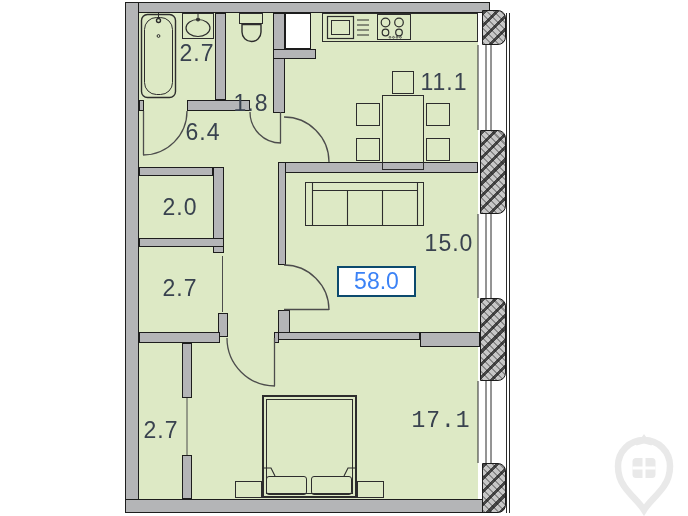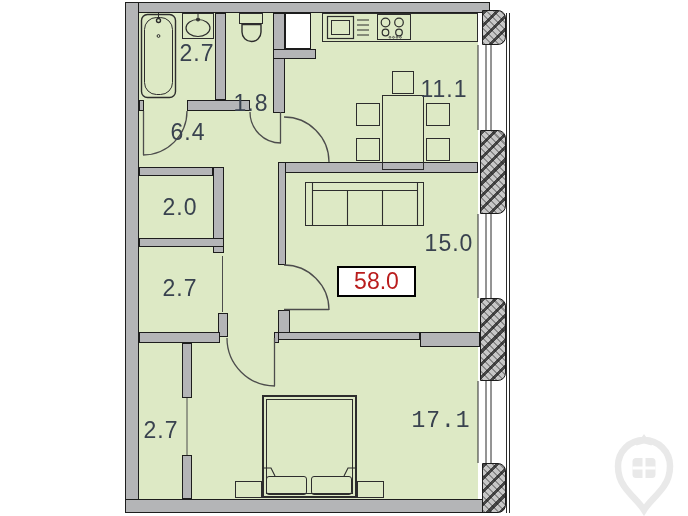--- a/index.html
+++ b/index.html
@@ -14,21 +14,21 @@
             repeating-linear-gradient(135deg, #474747 0 3px, #c7c7c7 3px 9px);}
   .fix{position:absolute;border:1.5px solid #2d2d2d;box-sizing:border-box;background:transparent;}
   .thin{border-width:1.2px;}
   .bed-inner{position:absolute;left:2px;top:2px;right:2px;bottom:2px;border:1px solid #2d2d2d;}
   .pillow{border-radius:3px;}
   .room-label{position:absolute;transform:translate(-50%,-50%);
               font-size:23px;letter-spacing:1px;color:#39424f;white-space:nowrap;}
   #badge-type{position:absolute;left:337px;top:237px;width:79px;height:29px;background:#1d1d1b;
               color:#ffffff;font-size:21px;font-weight:700;display:flex;align-items:center;justify-content:center;}
   #badge-area{position:absolute;left:337px;top:266px;width:79px;height:31px;background:#ffffff;
-              border:2px solid #000000;box-sizing:border-box;color:#b91c1c;font-size:23px;
+              border:2px solid #0c4a6e;box-sizing:border-box;color:#3b82f6;font-size:23px;
               display:flex;align-items:center;justify-content:center;}
   svg{position:absolute;left:0;top:0;}
 </style>
 </head>
 <body>
 
 <div id="stage">
 
   <div class="green" style="left:139px;top:13px;width:339px;height:486px;"></div>
 
@@ -152,22 +152,22 @@
     <g transform="translate(606,432)">
       <path d="M38,78 C33,70 24,63 18,54 C13,47 12,41 12,34 A26,26 0 0 1 64,34 C64,41 63,47 58,54 C52,63 43,70 38,78 Z" fill="none" stroke="#e9e9e9" stroke-width="6.5"></path>
       <path d="M38,2 L42.5,8.5 L49,7 L45.5,13.5 L38,11.5 L30.5,13.5 L27,7 L33.5,8.5 Z" fill="#e9e9e9"></path>
       <rect x="26.5" y="26" width="23" height="20" rx="3.5" fill="#e9e9e9"></rect>
       <path d="M38,26 V46 M26.5,36 H49.5" stroke="#ffffff" stroke-width="3"></path>
     </g>
   </svg>
 
   <div class="room-label" style="left:197px;top:53px;">2.7</div>
   <div class="room-label" style="left:251px;top:56px;margin-top:47px;">1.8</div>
-  <div class="room-label" style="left:444px;top:89px;">11.1</div>
-  <div class="room-label" style="left:188px;top:132px;">6.4</div>
+  <div class="room-label" style="left:444px;top:82px;">11.1</div>
+  <div class="room-label" style="left:203px;top:132px;">6.4</div>
   <div class="room-label" style="left:180px;top:207px;">2.0</div>
   <div class="room-label" style="left:180px;top:288px;">2.7</div>
   <div class="room-label" style="left:449px;top:243px;">15.0</div>
   <div class="room-label" style="left:161px;top:430px;">2.7</div>
   <div class="room-label" style="left:441px;top:421px;font-family:Liberation Mono, monospace;">17.1</div>
 
   <div id="badge-area">58.0</div>
 
 </div>
 

